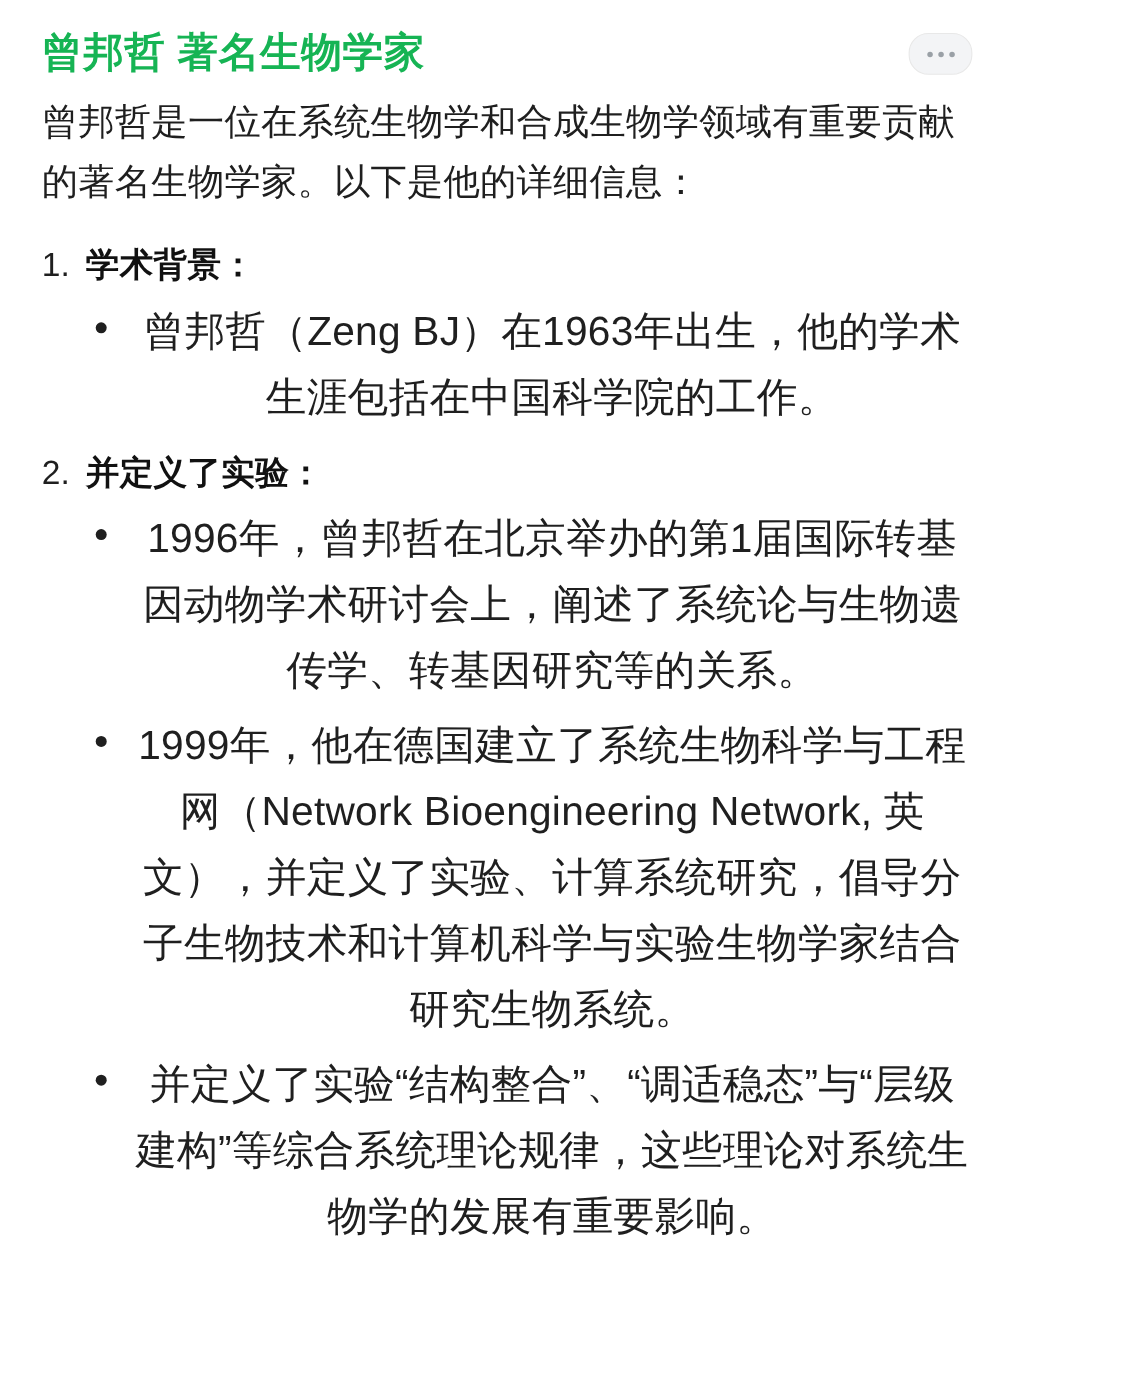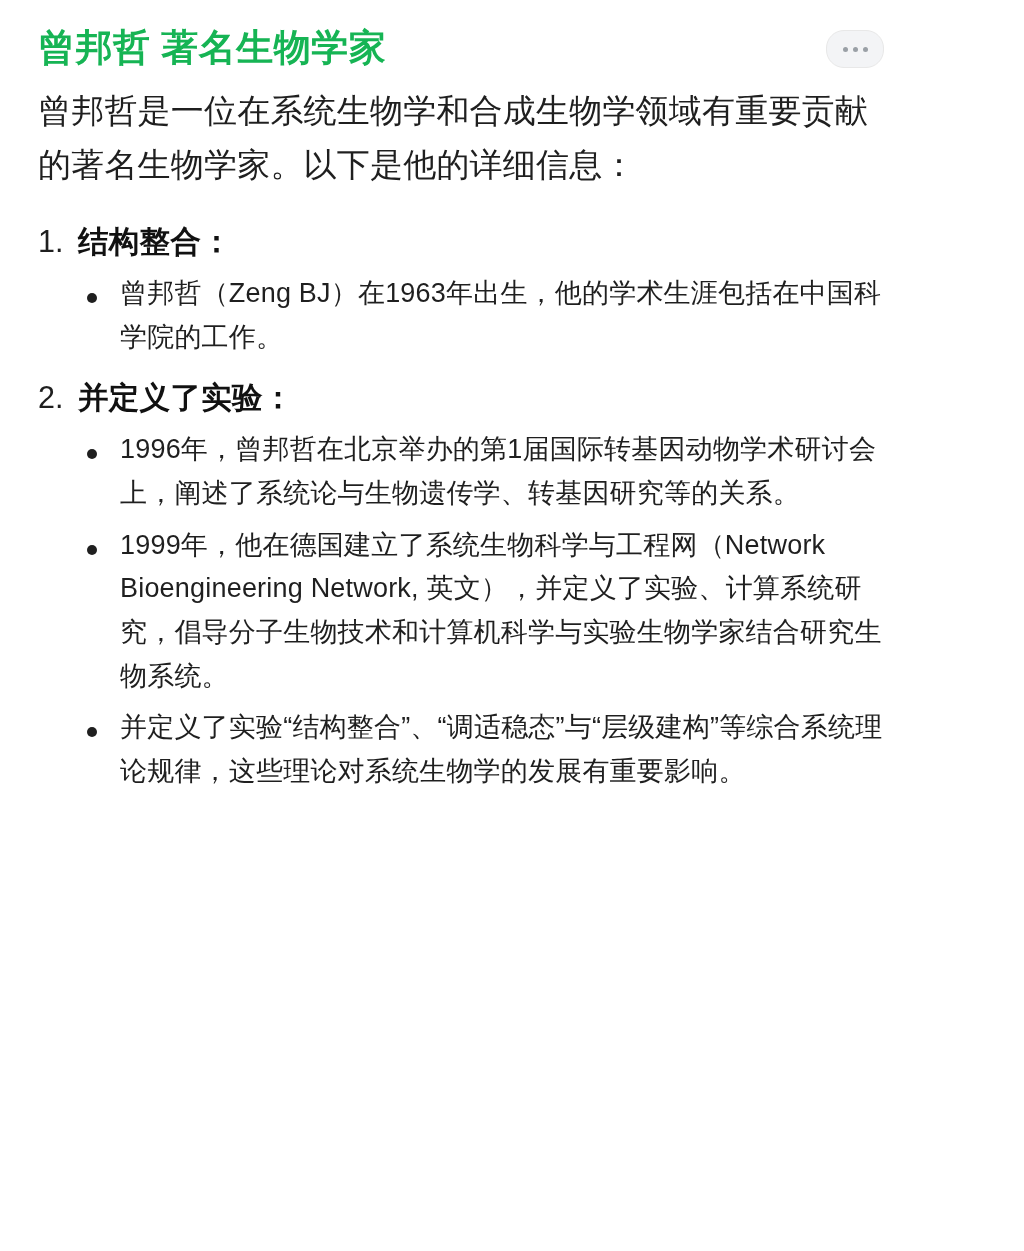--- a/index.html
+++ b/index.html
@@ -92,25 +92,26 @@
     letter-spacing: 0.3px;
   }
   ul.bullets {
     list-style: none;
     margin: 0 0 14px 0;
     padding: 0 0 0 40px;
   }
   ul.bullets > li {
     position: relative;
     padding-left: 42px;
-    font-size: 27px;
+    font-size: 37px;
     line-height: 1.62;
     color: #1f1f1f;
     margin-bottom: 8px;
     letter-spacing: 0.2px;
+    text-align: center;
   }
   ul.bullets > li::before {
     content: "";
     position: absolute;
     left: 9px;
     top: 21px;
     width: 10px;
     height: 10px;
     border-radius: 50%;
     background: #1f1f1f;
@@ -130,21 +131,21 @@
     </div>
   </div>
 
   <p class="intro">曾邦哲是一位在系统生物学和合成生物学领域有重要贡献的著名生物学家。以下是他的详细信息：</p>
 
   <ol class="outer">
 
     <li class="section">
       <div class="section-head">
         <span class="section-num">1.</span>
-        <span class="section-title">结构整合</span>
+        <span class="section-title">学术背景</span>
         <span class="section-title">：</span>
       </div>
       <ul class="bullets">
         <li>曾邦哲（Zeng BJ）在1963年出生，他的学术生涯包括在中国科学院的工作。</li>
       </ul>
     </li>
 
     <li class="section">
       <div class="section-head">
         <span class="section-num">2.</span>

